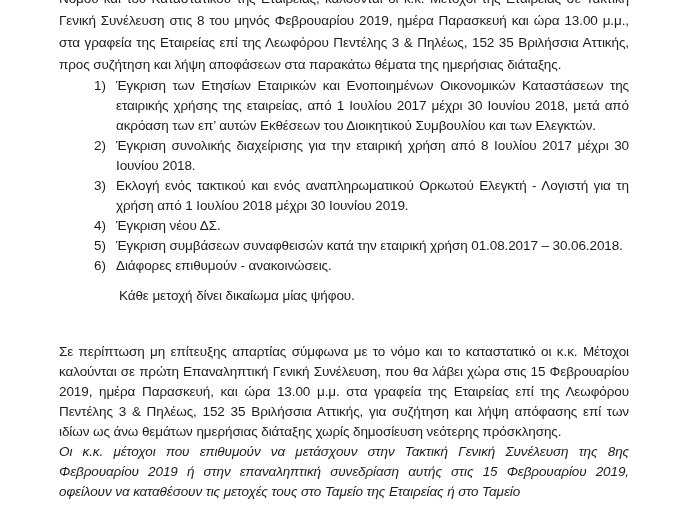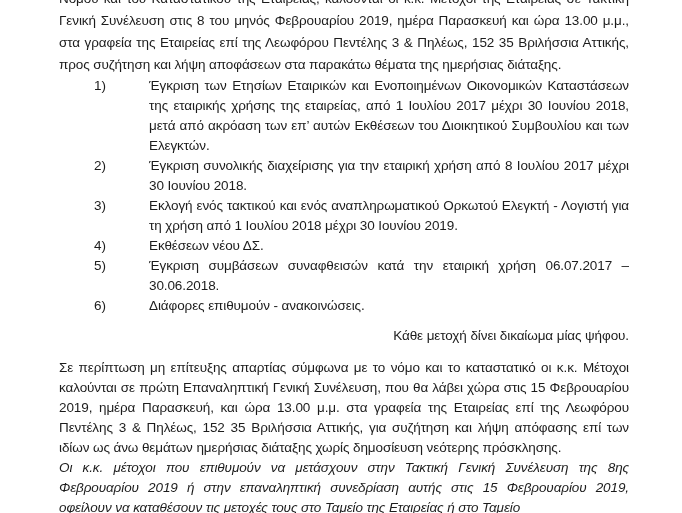--- a/index.html
+++ b/index.html
@@ -42,28 +42,27 @@
     display: flex;
     margin-left: 35px;
   }
   .agenda-num {
     flex: 0 0 22px;
     text-align: left;
   }
   .agenda-text {
     flex: 1 1 auto;
     text-align: justify;
-    margin-left: 33px;
   }
   .vote-line {
     margin: 10px 0 0 60px;
-    text-align: right;
+    text-align: left;
   }
   .para-reconvene {
-    margin-top: 12px;
+    margin-top: 36px;
   }
   .para-participation {
     margin-top: 0;
     font-style: italic;
   }
 </style>
 </head>
 <body>
 
 <div class="page">
@@ -79,25 +78,25 @@
       <li class="agenda-item">
         <span class="agenda-num">2)</span>
         <span class="agenda-text">Έγκριση συνολικής διαχείρισης για την εταιρική χρήση από 8 Ιουλίου 2017 μέχρι 30 Ιουνίου 2018.</span>
       </li>
       <li class="agenda-item">
         <span class="agenda-num">3)</span>
         <span class="agenda-text">Εκλογή ενός τακτικού και ενός αναπληρωματικού Ορκωτού Ελεγκτή - Λογιστή για τη χρήση από 1 Ιουλίου 2018 μέχρι 30 Ιουνίου 2019.</span>
       </li>
       <li class="agenda-item">
         <span class="agenda-num">4)</span>
-        <span class="agenda-text">Εκθέσεων νέου ΔΣ.</span>
+        <span class="agenda-text">Έγκριση νέου ΔΣ.</span>
       </li>
       <li class="agenda-item">
         <span class="agenda-num">5)</span>
-        <span class="agenda-text">Έγκριση συμβάσεων συναφθεισών κατά την εταιρική χρήση 06.07.2017 – 30.06.2018.</span>
+        <span class="agenda-text">Έγκριση συμβάσεων συναφθεισών κατά την εταιρική χρήση 01.08.2017 – 30.06.2018.</span>
       </li>
       <li class="agenda-item">
         <span class="agenda-num">6)</span>
         <span class="agenda-text">Διάφορες επιθυμούν - ανακοινώσεις.</span>
       </li>
     </ol>
 
     <p class="para vote-line">Κάθε μετοχή δίνει δικαίωμα μίας ψήφου.</p>
 
     <p class="para para-reconvene">Σε περίπτωση μη επίτευξης απαρτίας σύμφωνα με το νόμο και το καταστατικό οι κ.κ. Μέτοχοι καλούνται σε πρώτη Επαναληπτική Γενική Συνέλευση, που θα λάβει χώρα στις 15 Φεβρουαρίου 2019, ημέρα Παρασκευή, και ώρα 13.00 μ.μ. στα γραφεία της Εταιρείας επί της Λεωφόρου Πεντέλης 3 &amp; Πηλέως, 152 35 Βριλήσσια Αττικής, για συζήτηση και λήψη απόφασης επί των ιδίων ως άνω θεμάτων ημερήσιας διάταξης χωρίς δημοσίευση νεότερης πρόσκλησης.</p>

